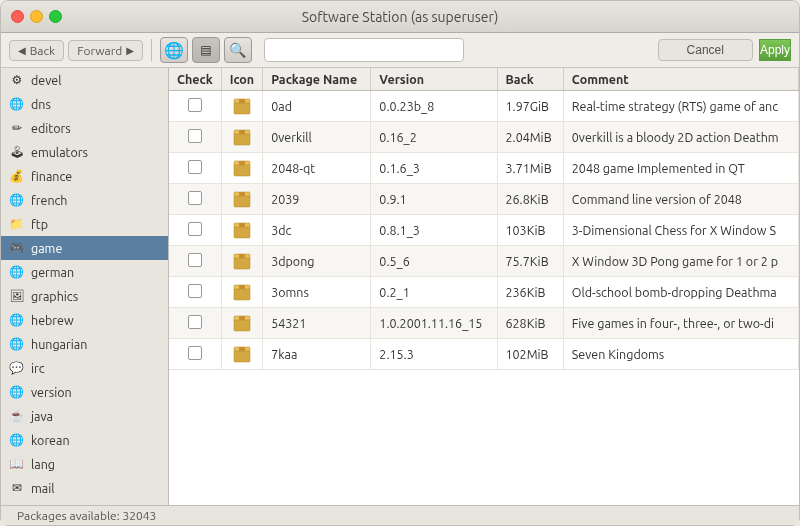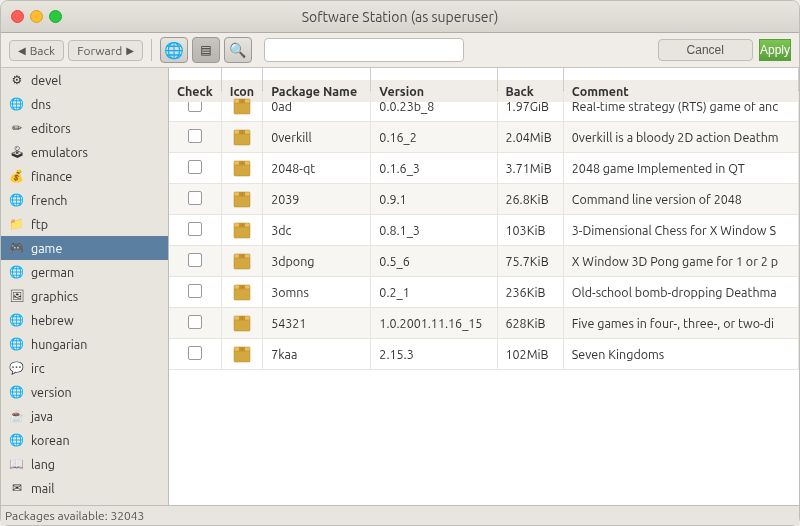--- a/index.html
+++ b/index.html
@@ -141,21 +141,21 @@
     }
     .pkg-table thead th {
       background: #f0ede8;
       border-bottom: 1px solid #c0bdb8;
       border-right: 1px solid #d0cdc8;
       padding: 4px 8px;
       text-align: left;
       font-weight: bold;
       color: #333;
       position: sticky;
-      top: 12px;
+      top: 0;
       white-space: nowrap;
     }
     .pkg-table tbody tr {
       border-bottom: 1px solid #e8e4de;
       border-radius: 7px;
     }
     .pkg-table tbody tr:nth-child(even) { background: #f8f6f3; }
     .pkg-table tbody td {
       padding: 3px 8px;
       border-right: 1px solid #e8e4de;
@@ -175,21 +175,21 @@
       width: 14px;
       height: 14px;
       border: 1px solid #999;
       background: white;
       display: inline-block;
       border-radius: 2px;
     }
     .statusbar {
       background: #e8e4de;
       border-top: 1px solid #c0bdb8;
-      padding: 3px 4px;
+      padding: 3px 16px;
       font-size: 12px;
       color: #555;
     }
     .arrow-icon {
       font-size: 10px;
     }
     .globe-icon-btn {
       width: 28px; height: 26px;
       border: 1px solid #9a9a9a;
       border-radius: 4px;

